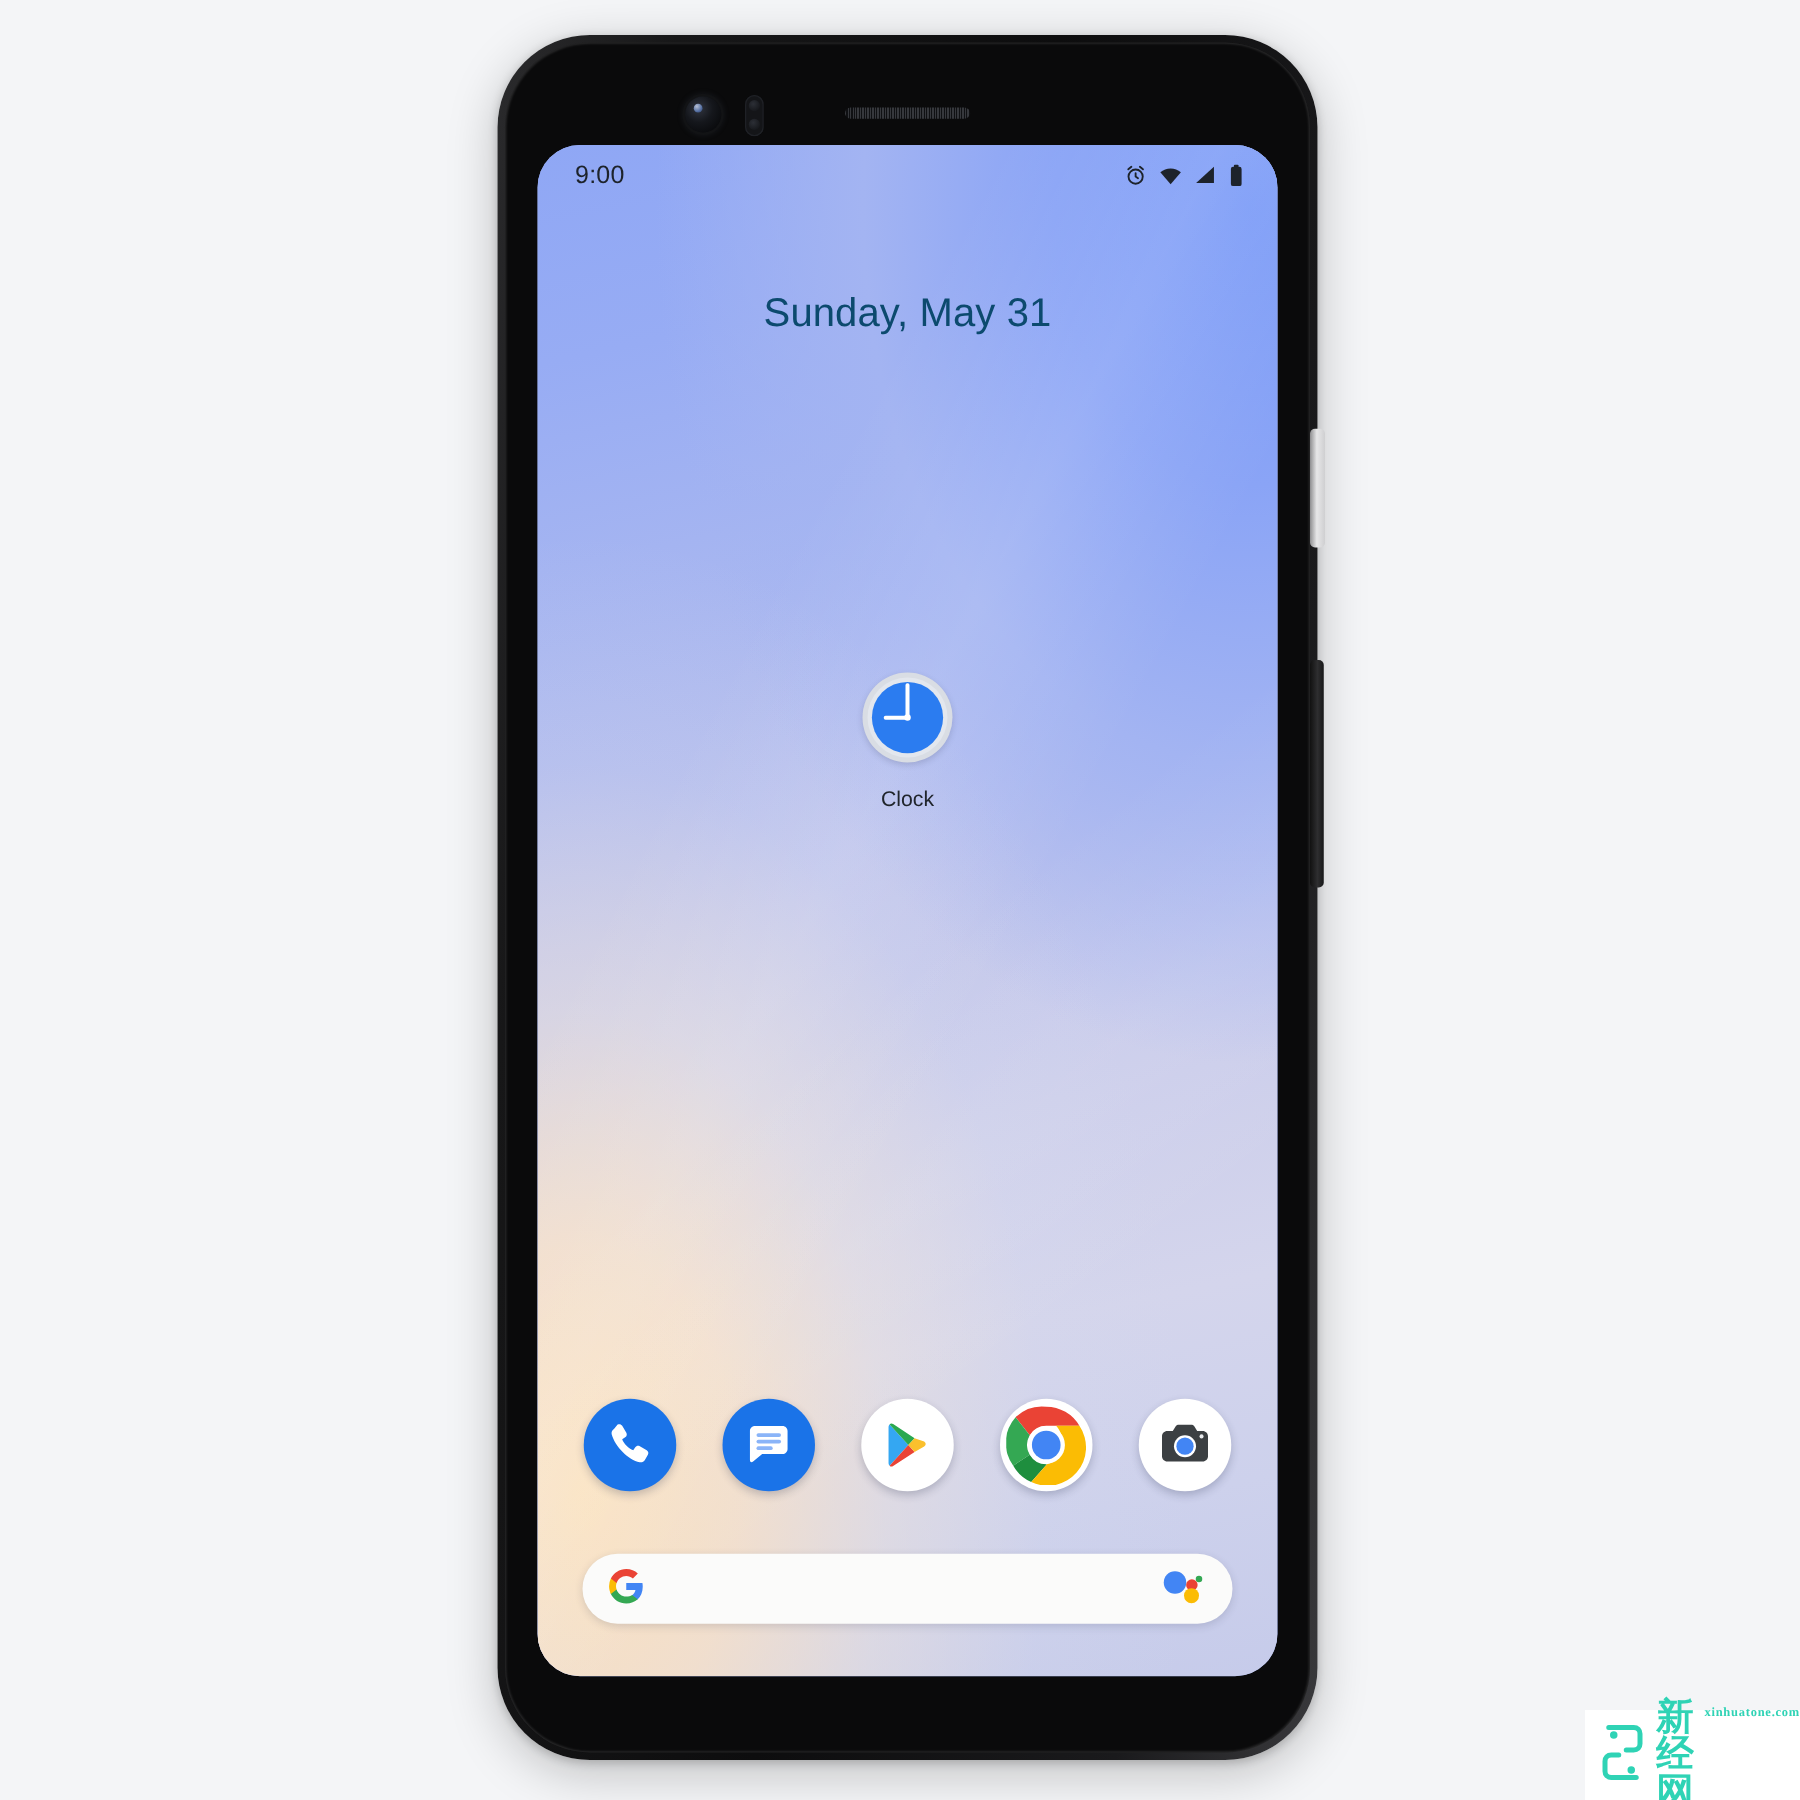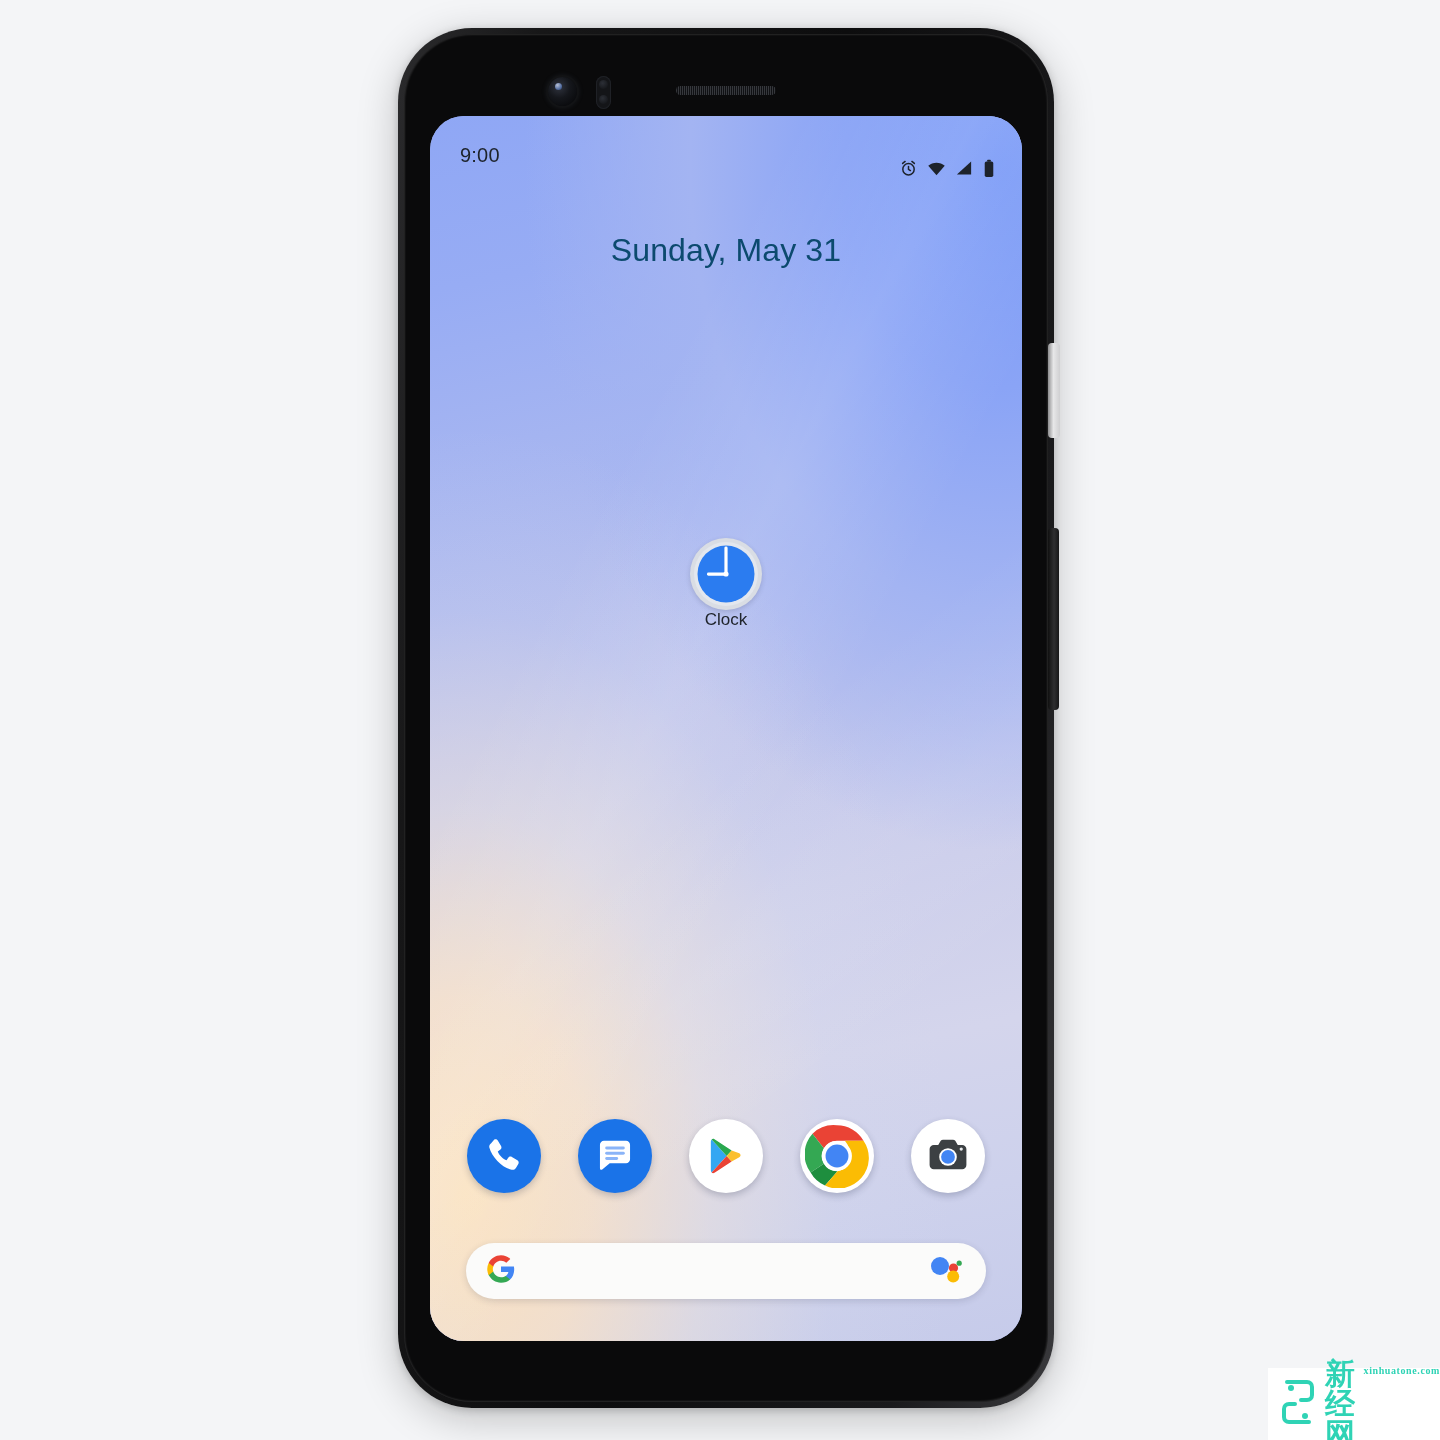--- a/index.html
+++ b/index.html
@@ -96,23 +96,22 @@
   #earpiece {
     position: absolute; left: 278px; top: 58px;
     width: 100px; height: 9px; border-radius: 5px;
     background: repeating-linear-gradient(90deg,#3a3c41 0 1px, #101114 1px 2px);
     opacity:.92;
   }
 
   
   #status-bar {
     position: absolute; left: 0; top: 0; width: 100%; height: 48px;
-    display: flex; justify-content: space-between;
+    display: flex; align-items: center; justify-content: space-between;
     padding: 0 26px 0 30px;
-    margin-top: 28px;
   }
   #status-time {
     font-size: 20px; color: #1d232b; letter-spacing: .2px;
   }
   #status-icons { display:flex; align-items:center; gap:9px; }
   #status-icons svg { display:block; }
 
   
   #date-widget {
     position: absolute; top: 116px; left: 0; width: 100%;
@@ -127,21 +126,21 @@
     position: absolute; top: 422px; left: 0; width: 100%;
     display: flex; flex-direction: column; align-items: center;
   }
   #clock-icon {
     width: 72px; height: 72px; border-radius: 50%;
     background: #d9dde4;
     display:flex; align-items:center; justify-content:center;
     box-shadow: 0 2px 5px rgba(40,45,70,.18);
   }
   #clock-label {
-    margin-top: 0;
+    margin-top: 20px;
     font-size: 17px; color: #20252c;
   }
 
   
   #dock {
     position: absolute; left: 0; bottom: 148px; width: 100%;
     display:flex; justify-content:center; align-items:center; gap: 37px;
   }
   .dock-app {
     width: 74px; height: 74px; border-radius: 50%;

